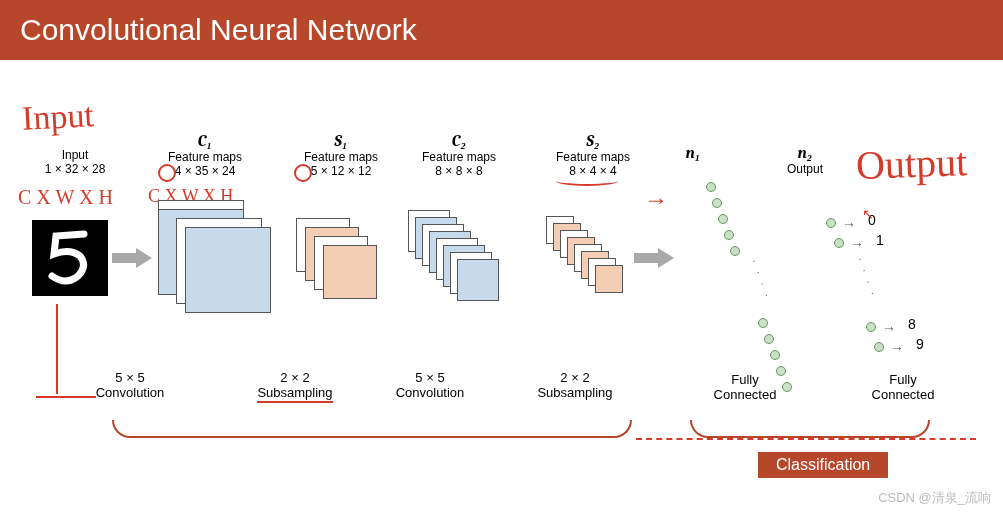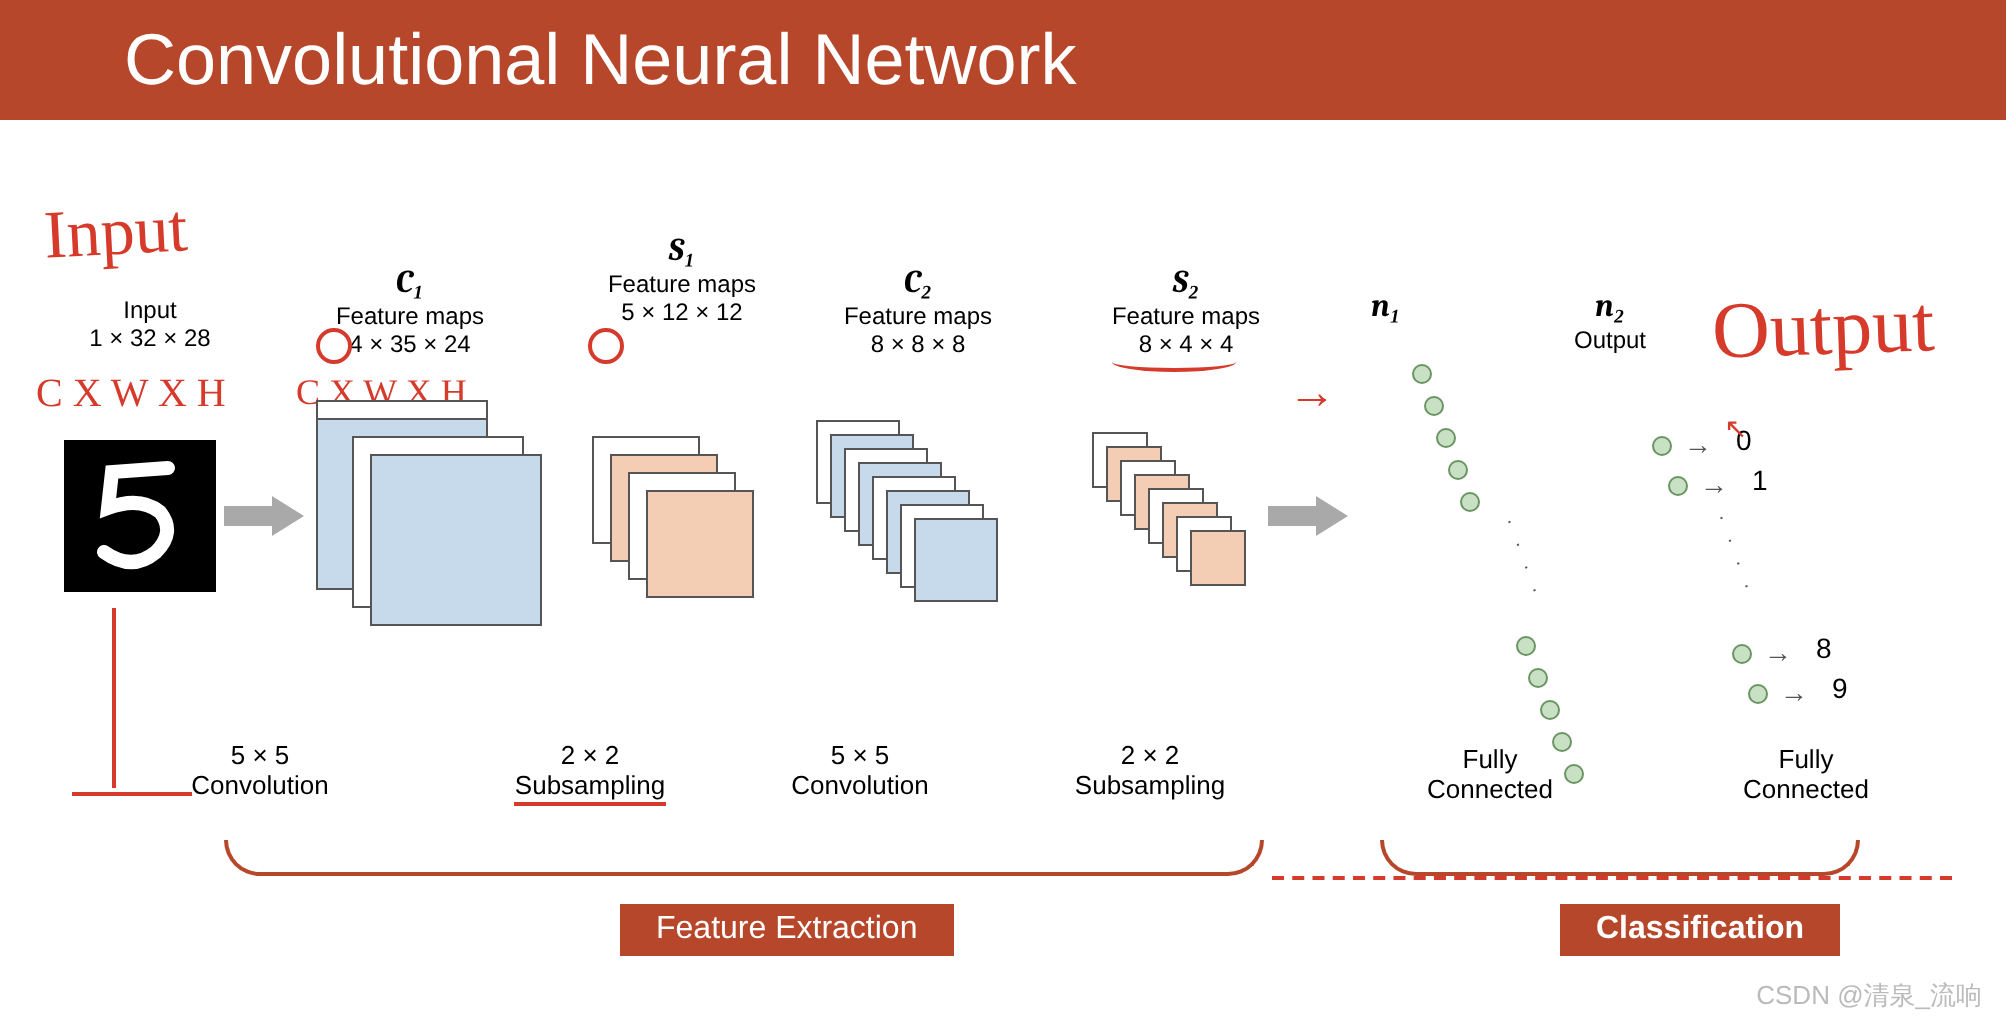--- a/index.html
+++ b/index.html
@@ -1,18 +1,18 @@
 <!DOCTYPE html>
 <html><head>
 <meta charset="utf-8">
 <style>
   * { box-sizing: border-box; margin: 0; padding: 0; }
   body { font-family: "Segoe UI", Arial, sans-serif; background:#fff; width:1003px; height:513px; overflow:hidden; position:relative; }
   .titlebar { background:#B7472A; color:#fff; height:60px; display:flex; align-items:center; padding:0 20px; justify-content:space-between; }
-  .titlebar h1 { font-weight:300; font-size:36px;margin-left:42px; }
+  .titlebar h1 { font-weight:300; font-size:30px; }
   .rightcred { display:flex; align-items:center; gap:12px; font-size:22px; }
   .bili { font-family: Arial; font-weight:bold; letter-spacing:-1px; font-size:26px;}
   .canvas { position:relative; width:1003px; height:453px; }
   .block { position:absolute; text-align:center; font-size:12px; color:#000; }
   .blk-title { font-weight:bold; font-style:italic; font-family: Cambria, serif; font-size:16px; }
   .blk-sub { font-size:12px; }
   .dims { font-size:12px; }
   .redhand { position:absolute; color:#D53A2B; font-family: "Comic Sans MS", cursive; }
   .stack { position:absolute; }
   .sq { position:absolute; border:1.5px solid #555; background:#fff; }
@@ -76,21 +76,21 @@
   </div>
   <div class="circled" style="left:158px; top:104px; width:18px; height:18px;"></div>
 
   <div class="stack" style="left:158px; top:140px;">
     <div class="sq" style="left:0;top:0;width:86px;height:86px;"></div>
     <div class="sq blue" style="left:9;top:9px;width:86px;height:86px;"></div>
     <div class="sq" style="left:18px;top:18px;width:86px;height:86px;"></div>
     <div class="sq blue" style="left:27px;top:27px;width:86px;height:86px;"></div>
   </div>
 
-  <div class="block" style="left:286px; top:56px; width:110px;">
+  <div class="block" style="left:286px; top:72px; width:110px;">
     <div class="blk-title">S₁</div>
     <div class="blk-sub">Feature maps</div>
     <div class="dims">5 × 12 × 12</div>
   </div>
   <div class="circled" style="left:294px; top:104px; width:18px; height:18px;"></div>
 
   <div class="stack" style="left:296px; top:158px;">
     <div class="sq" style="left:0;top:0;width:54px;height:54px;"></div>
     <div class="sq peach" style="left:9px;top:9px;width:54px;height:54px;"></div>
     <div class="sq" style="left:18px;top:18px;width:54px;height:54px;"></div>
@@ -201,18 +201,17 @@
   <div class="label-below" style="left:700px; top:312px; width:90px; white-space:pre-line;">Fully
 Connected</div>
   <div class="label-below" style="left:858px; top:312px; width:90px; white-space:pre-line;">Fully
 Connected</div>
 
   <div class="brace" style="left:112px; top:360px; width:520px;"></div>
   <div class="brace" style="left:690px; top:360px; width:240px;"></div>
 
   <div class="dash" style="left:636px; top:378px; width:340px;"></div>
 
-  <div class="badge" style="left:310px; top:392px;">Feature Extraction</div>
-  <div class="badge" style="left:780px; top:392px;font-weight:bold;">Classification</div>
+  <div class="badge" style="left:758px; top:392px;">Classification</div>
 
   <div class="watermark">CSDN @清泉_流响</div>
 
 </div>
 
 </body></html>

